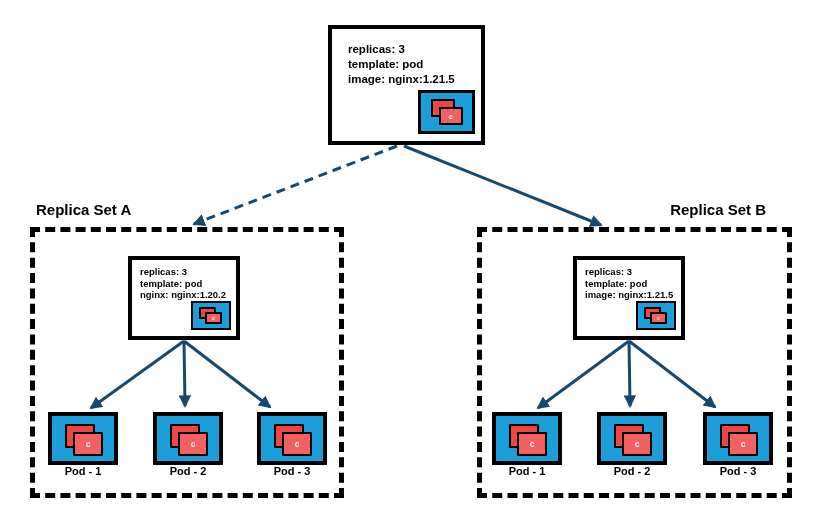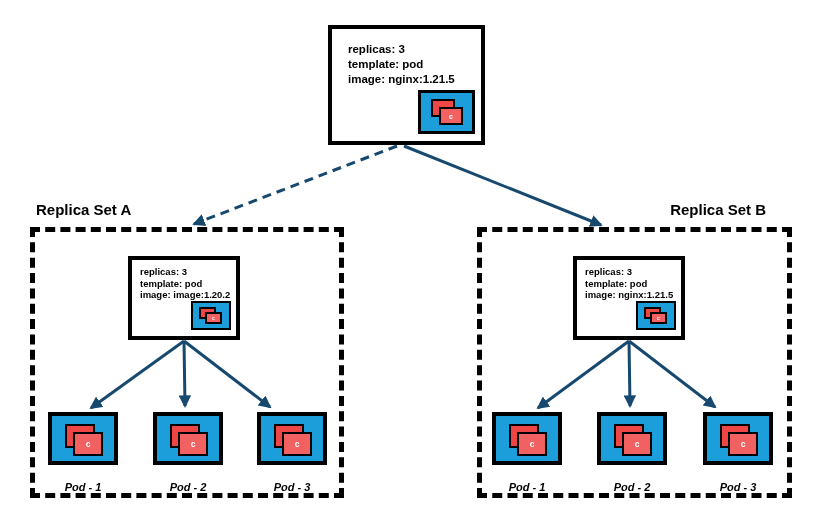--- a/index.html
+++ b/index.html
@@ -93,21 +93,21 @@
   .pod-box{
     position:relative;
     box-sizing:border-box;
     width:70px;height:53px;
     background:var(--pod-blue);
     border:4px solid var(--border);
   }
   .pod-box .crect{width:30px;height:24px;font-size:8.5px;}
   .pod-box .crect.back{left:13px;top:8px;}
   .pod-box .crect.front{left:21px;top:16px;}
-  .pod-label{margin-top:16px;font-size:11px;font-weight:600;white-space:nowrap;font-style:italic;}
+  .pod-label{margin-top:0;font-size:11px;font-weight:600;white-space:nowrap;}
 </style>
 </head>
 <body>
 
 <div class="canvas">
 
   <svg class="arrows" width="821" height="530" viewBox="0 0 821 530">
     <defs>
       <marker id="ah" viewBox="0 0 10 10" refX="8.5" refY="5" markerWidth="4.2" markerHeight="4.2" orient="auto-start-reverse">
         <path d="M0,0 L10,5 L0,10 Z"></path>
@@ -139,21 +139,21 @@
     </div>
   </div>
 
   <div class="rs-label a">Replica Set A</div>
   <div class="rs-border a"></div>
 
   <div class="spec-box small-a">
     <div class="spec-text">
       <div>replicas: 3</div>
       <div>template: pod</div>
-      <div>image: image:1.20.2</div>
+      <div>nginx: nginx:1.20.2</div>
     </div>
     <div class="cicon sm">
       <span class="crect back"></span>
       <span class="crect front">
           <i>c</i>
         </span>
     </div>
   </div>
 
   <div class="pod" style="left:48px">

